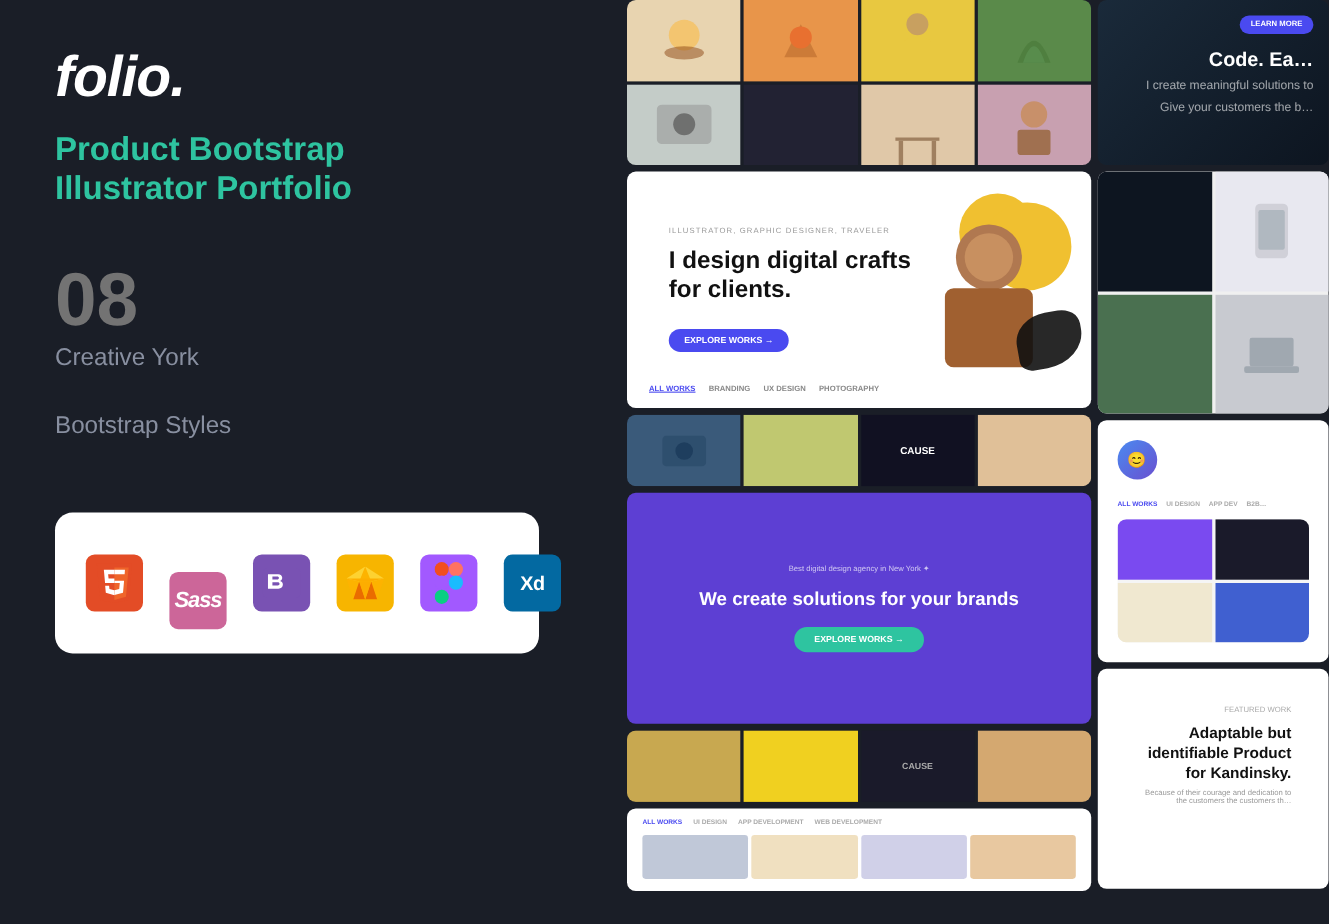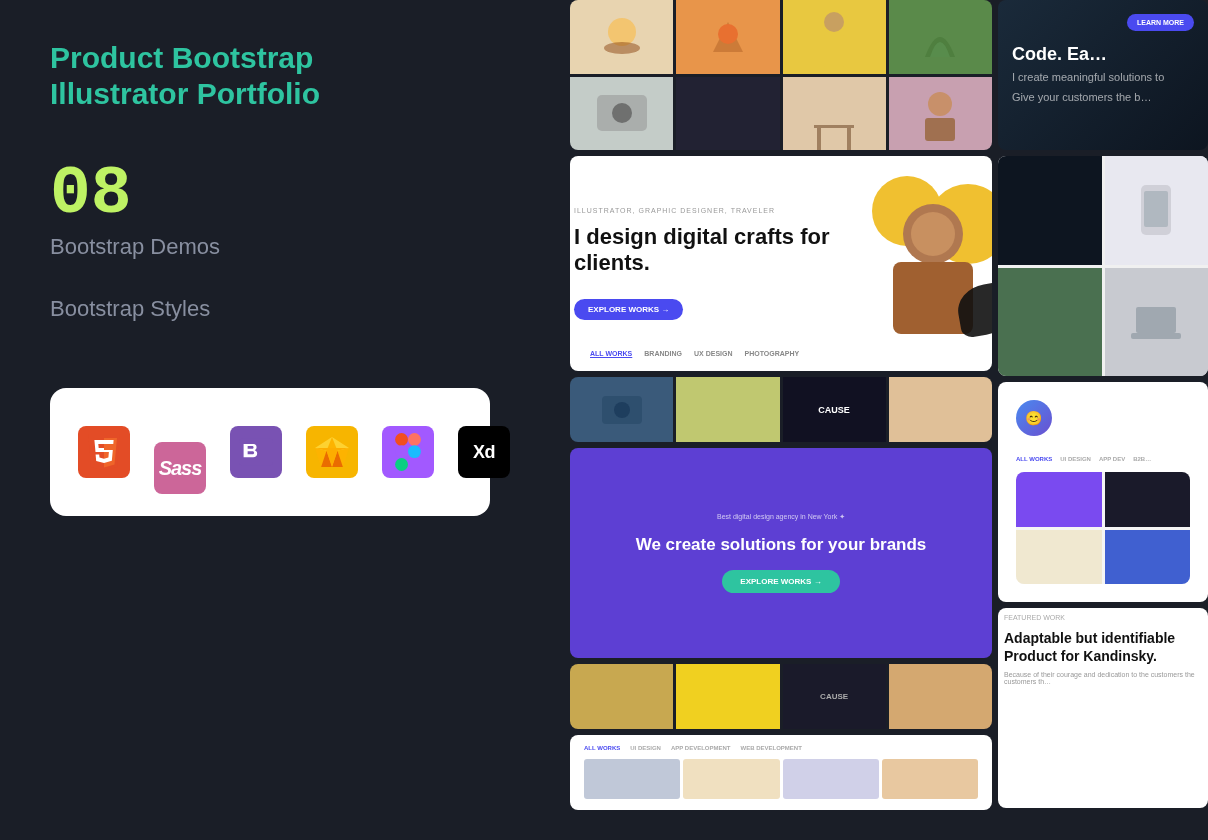--- a/index.html
+++ b/index.html
@@ -40,24 +40,23 @@
       margin-bottom: 48px;
     }
 
     .stat-block {
       margin-bottom: 36px;
     }
 
     .stat-number {
       font-size: 68px;
       font-weight: 900;
-      color: #bef264;
+      color: #737373;
       line-height: 1;
       margin-bottom: 6px;
-      font-family: Liberation Mono, monospace;
     }
 
     .stat-label {
       font-size: 22px;
       color: #888fa0;
       font-weight: 400;
     }
 
     .tech-icons {
       margin-top: 30px;
@@ -104,20 +103,21 @@
       display: flex;
       flex-direction: column;
       gap: 6px;
     }
 
     .col-side {
       width: 210px;
       display: flex;
       flex-direction: column;
       gap: 6px;
+      text-align: right;
     }
 
     
     .screenshot {
       border-radius: 8px;
       overflow: hidden;
       position: relative;
       flex-shrink: 0;
     }
 
@@ -141,21 +141,21 @@
     .photo-fox { background-color: #e8954a; }
     .photo-camera2 { background-color: #c8d4d0; }
     .photo-dark { background-color: #2a2a3a; }
     .photo-table { background-color: #e8d5c0; }
     .photo-portrait { background-color: #d4a0b0; }
 
     
     .portfolio-white {
       background: #ffffff;
       height: 215px;
-      padding: 4px;
+      padding: 38px;
       display: flex;
       align-items: center;
       border-radius: 8px;
       position: relative;
       overflow: hidden;
       justify-content: center;
     }
 
     .portfolio-white .pf-text {
       flex: 1;
@@ -409,21 +409,21 @@
 
     .sp2-purple { background-color: #7a4af0; }
     .sp2-dark { background-color: #1a1a2a; }
     .sp2-light { background-color: #f0e8d0; }
     .sp2-blue { background-color: #4060d0; }
 
     .side-card-3 {
       height: 200px;
       background: #ffffff;
       border-radius: 8px;
-      padding: 6px;
+      padding: 34px;
       display: flex;
       flex-direction: column;
     }
 
     .sc3-title {
       font-size: 14px;
       font-weight: 900;
       color: #111;
       line-height: 1.3;
     }
@@ -456,29 +456,30 @@
       height: 70px;
       background: #f0c030;
       border-radius: 50%;
       z-index: 0;
     }
   </style>
 </head>
 <body>
 
 <div class="left-panel">
+  <div class="logo">folio.</div>
 
   <div class="tagline">
     <span>Product Bootstrap</span><br>
     <span>Illustrator Portfolio</span>
   </div>
 
   <div class="stat-block">
     <div class="stat-number">08</div>
-    <div class="stat-label">Bootstrap Demos</div>
+    <div class="stat-label">Creative York</div>
   </div>
 
   <div class="stat-block">
     <div class="stat-label">Bootstrap Styles</div>
   </div>
 
   <div class="tech-icons">
 
     <div class="tech-icon icon-html">
       <svg width="32" height="36" viewBox="0 0 32 36" fill="none">
@@ -515,21 +516,21 @@
     <div class="tech-icon icon-figma" style="background:#a259ff;">
       <svg width="26" height="38" viewBox="0 0 38 56">
         <rect x="0" y="0" width="19" height="19" rx="9.5" fill="#f24e1e"></rect>
         <rect x="19" y="0" width="19" height="19" rx="9.5" fill="#ff7262"></rect>
         <rect x="0" y="18" width="19" height="19" rx="9.5" fill="#a259ff"></rect>
         <circle cx="28.5" cy="27.5" r="9.5" fill="#1abcfe"></circle>
         <rect x="0" y="37" width="19" height="19" rx="9.5" fill="#0acf83"></rect>
       </svg>
     </div>
 
-    <div class="tech-icon icon-xd" style="background:#000000; font-size:18px; font-weight:900; letter-spacing:-0.5px;">
+    <div class="tech-icon icon-xd" style="background:#0369a1; font-size:18px; font-weight:900; letter-spacing:-0.5px;">
       Xd
     </div>
   </div>
 </div>
 
 <div class="right-panel">
 
   <div class="col-main">
 
     <div class="photo-grid-top screenshot">

